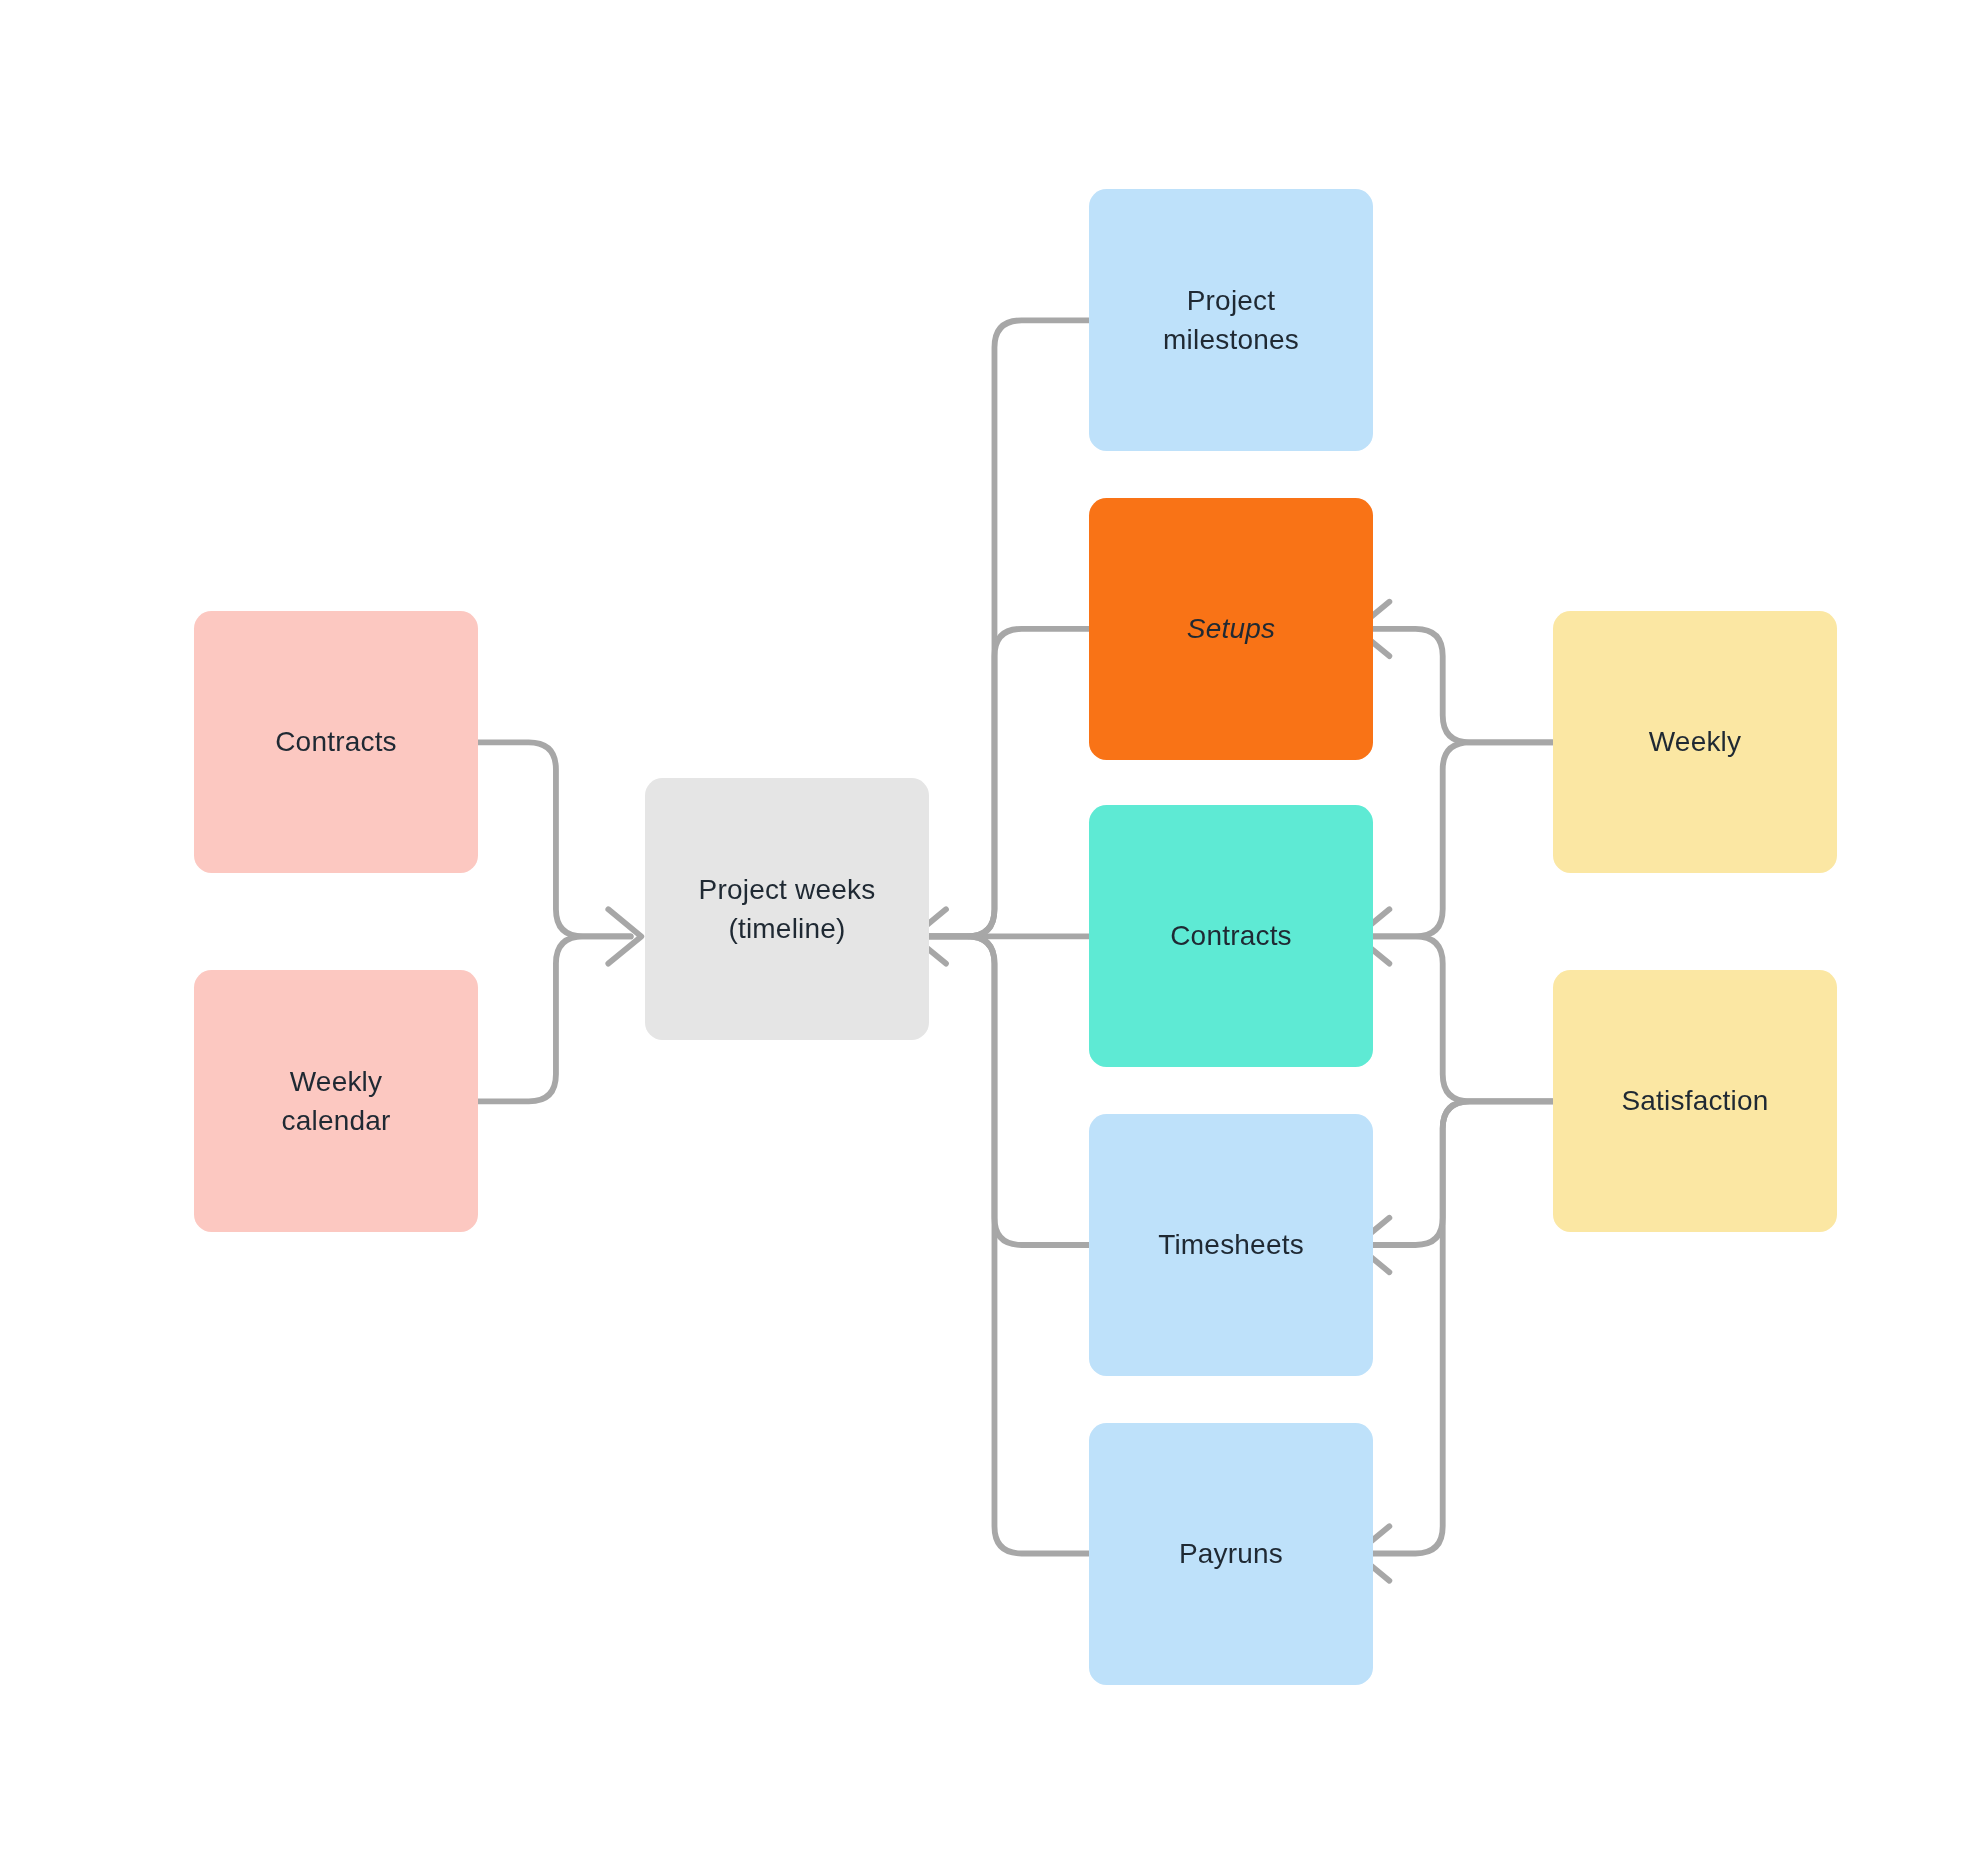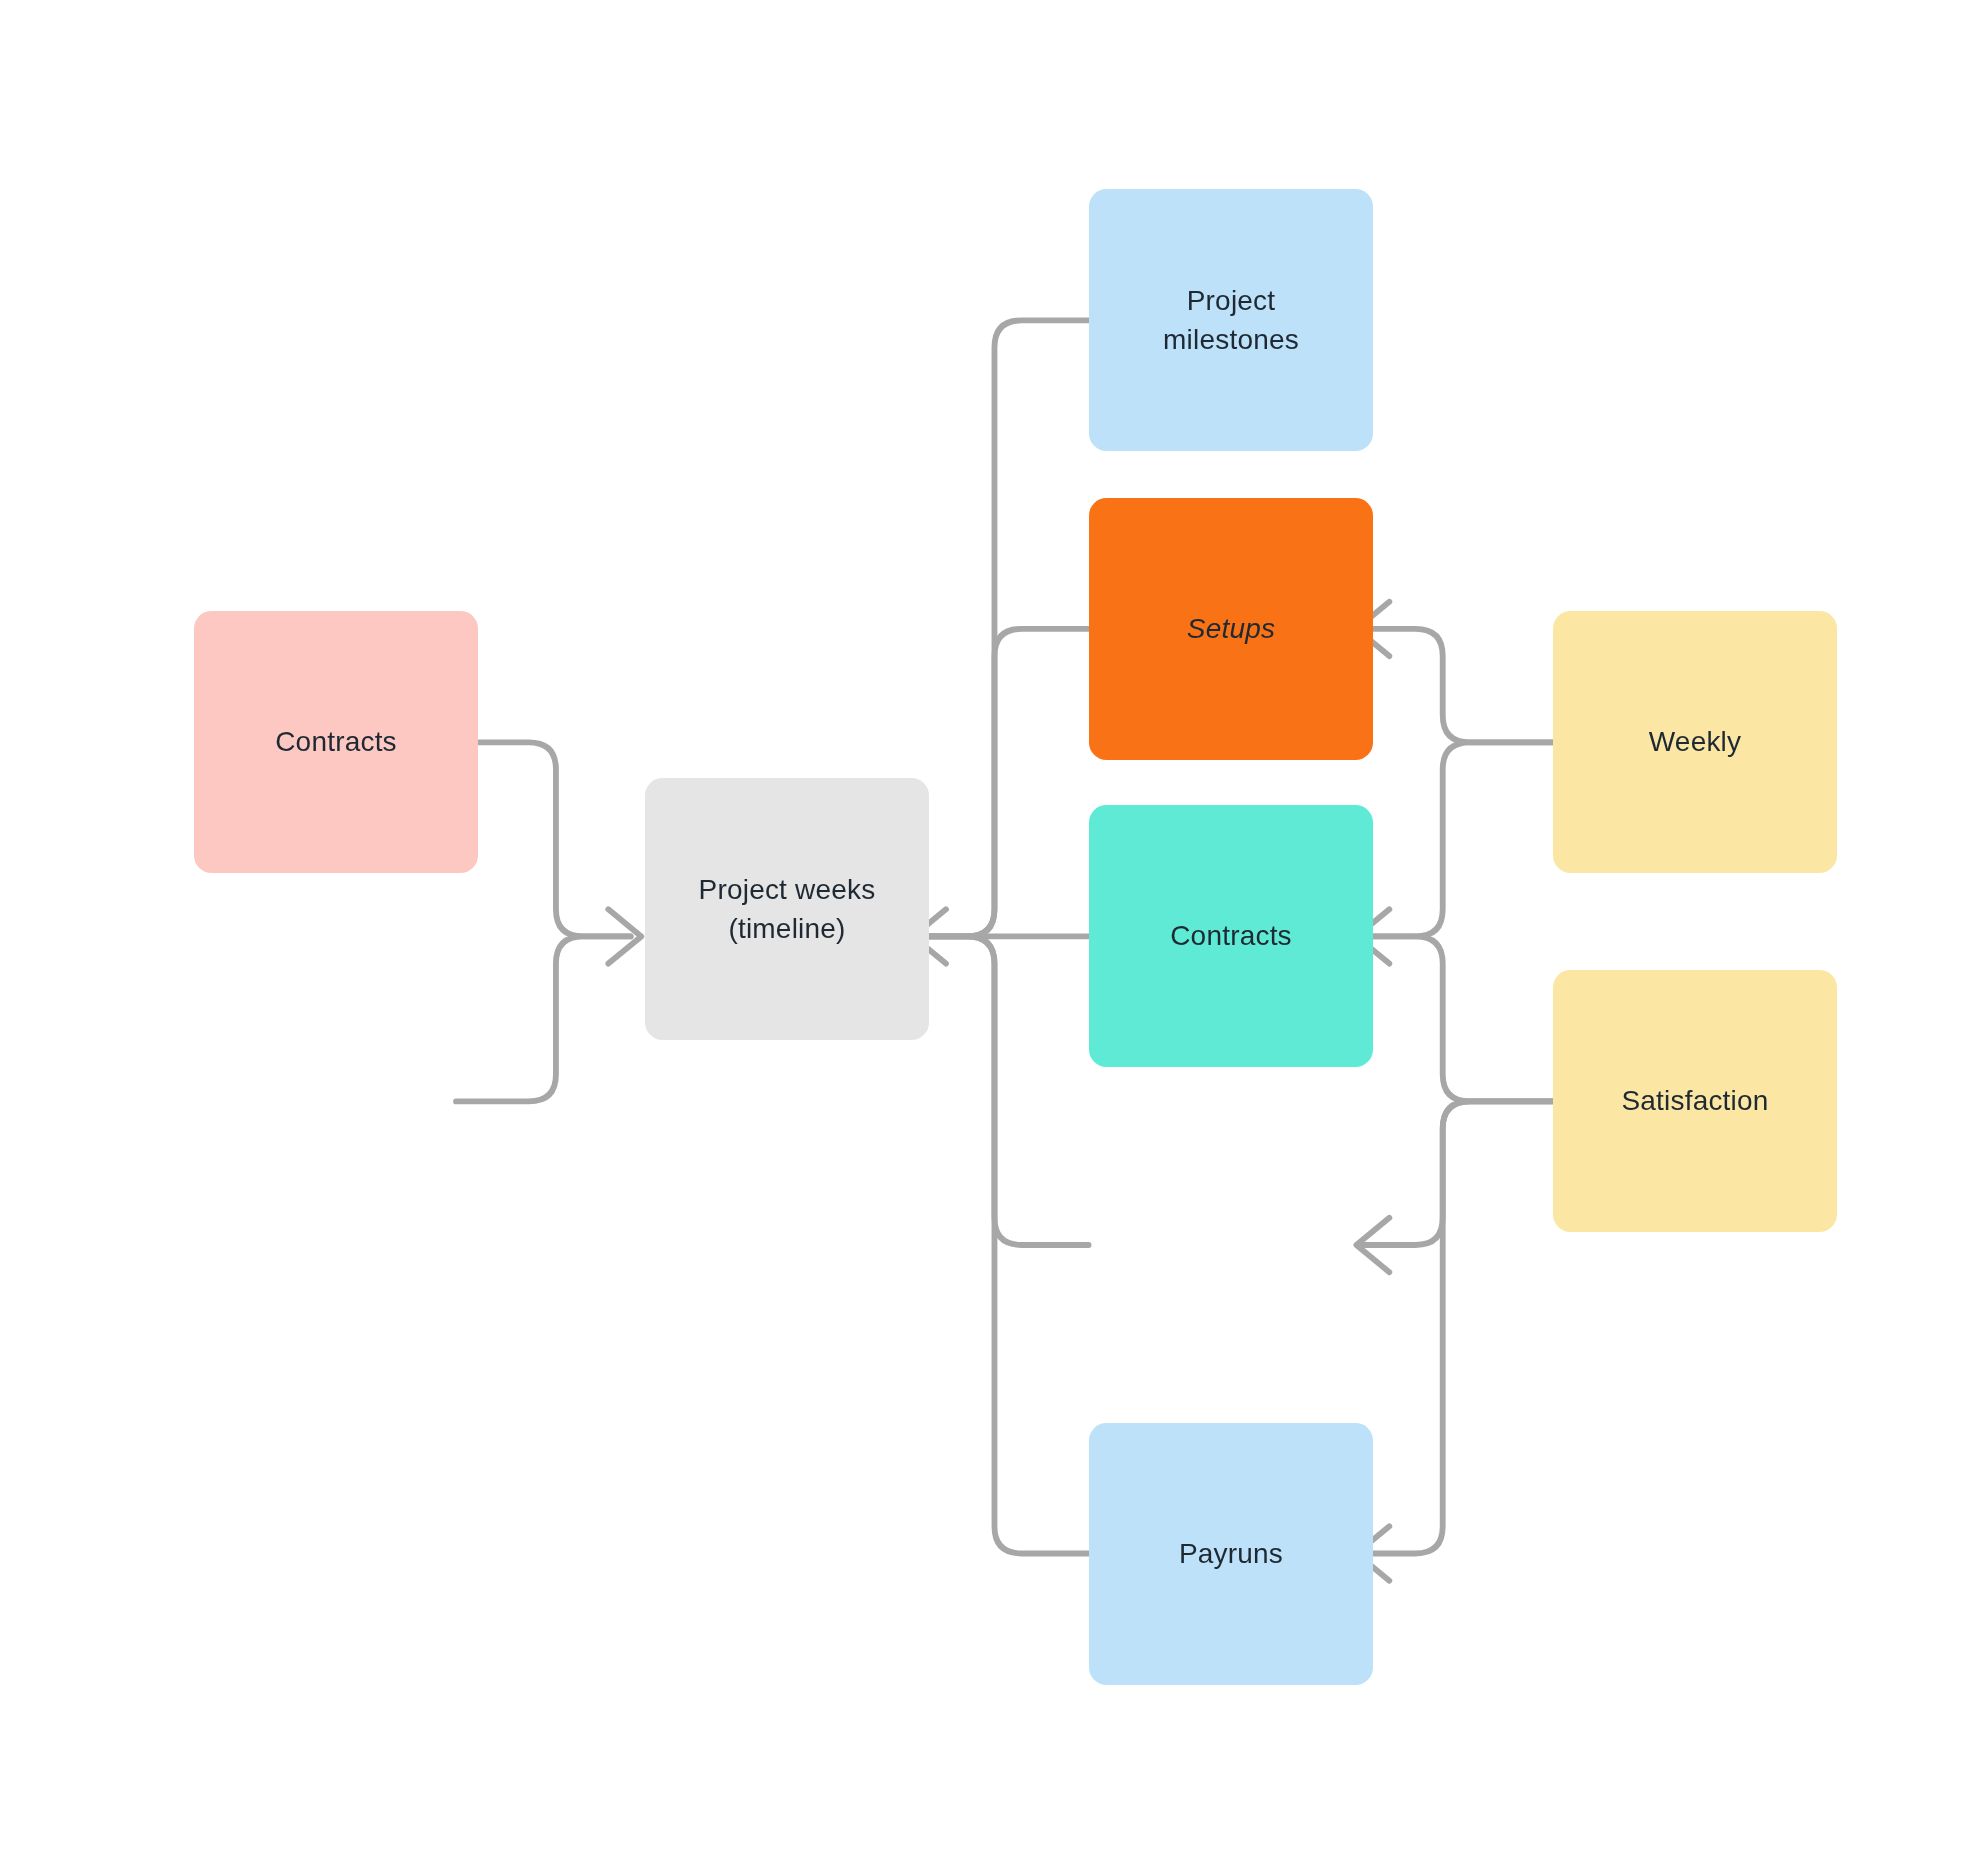--- a/index.html
+++ b/index.html
@@ -62,33 +62,39 @@
       <path d="M 1432 620 L 1398 648 L 1432 676"></path>
       <path d="M 1432 937 L 1398 965 L 1432 993"></path>
       <path d="M 1432 1255 L 1398 1283 L 1432 1311"></path>
       <path d="M 1432 1573 L 1398 1601 L 1432 1629"></path>
     </g>
   </svg>
 
   <div class="node" style="left: 194px; top: 611px; background-color: rgb(252, 200, 193);">
     <span class="node-label">Contracts</span>
   </div>
+  <div class="node" style="left: 194px; top: 970px; background-color: rgb(252, 200, 193);">
+    <span class="node-label">Weekly calendar</span>
+  </div>
 
   <div class="node" style="left: 645px; top: 778px; background-color: #e5e5e5;">
     <span class="node-label">Project weeks (timeline)</span>
   </div>
 
   <div class="node" style="left: 1089px; top: 189px; background-color: rgb(190, 225, 250);">
     <span class="node-label">Project milestones</span>
   </div>
   <div class="node" style="left: 1089px; top: 498px; background-color: #f97316; font-style: italic;">
     <span class="node-label">Setups</span>
   </div>
   <div class="node" style="left: 1089px; top: 805px; background-color: #5eead4;">
     <span class="node-label">Contracts</span>
+  </div>
+  <div class="node" style="left: 1089px; top: 1114px; background-color: rgb(190, 225, 250);">
+    <span class="node-label">Timesheets</span>
   </div>
   <div class="node" style="left: 1089px; top: 1423px; background-color: rgb(190, 225, 250);">
     <span class="node-label">Payruns</span>
   </div>
 
   <div class="node" style="left: 1553px; top: 611px; background-color: rgb(251, 231, 163);">
     <span class="node-label">Weekly</span>
   </div>
   <div class="node" style="left: 1553px; top: 970px; background-color: rgb(251, 231, 163);">
     <span class="node-label">Satisfaction</span>

